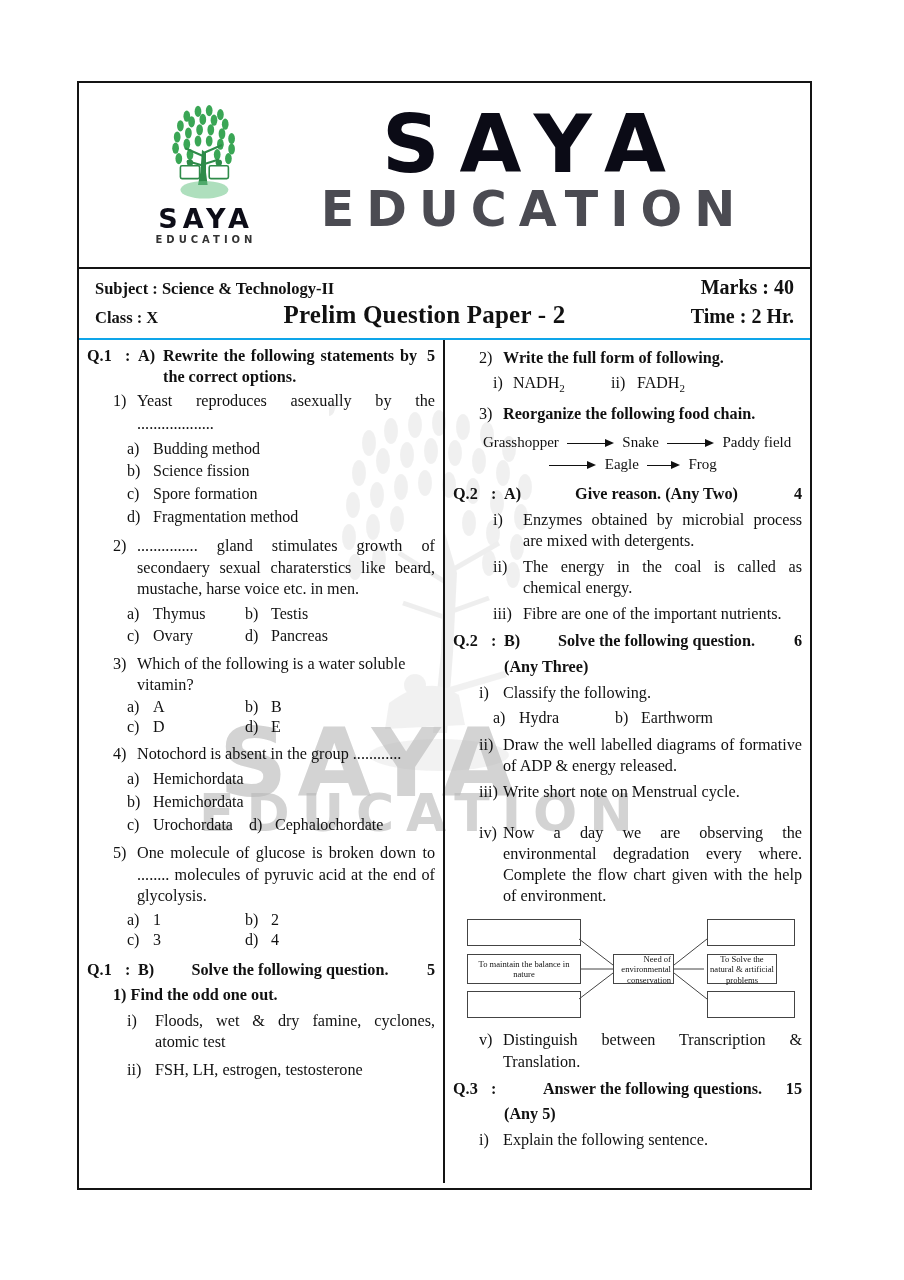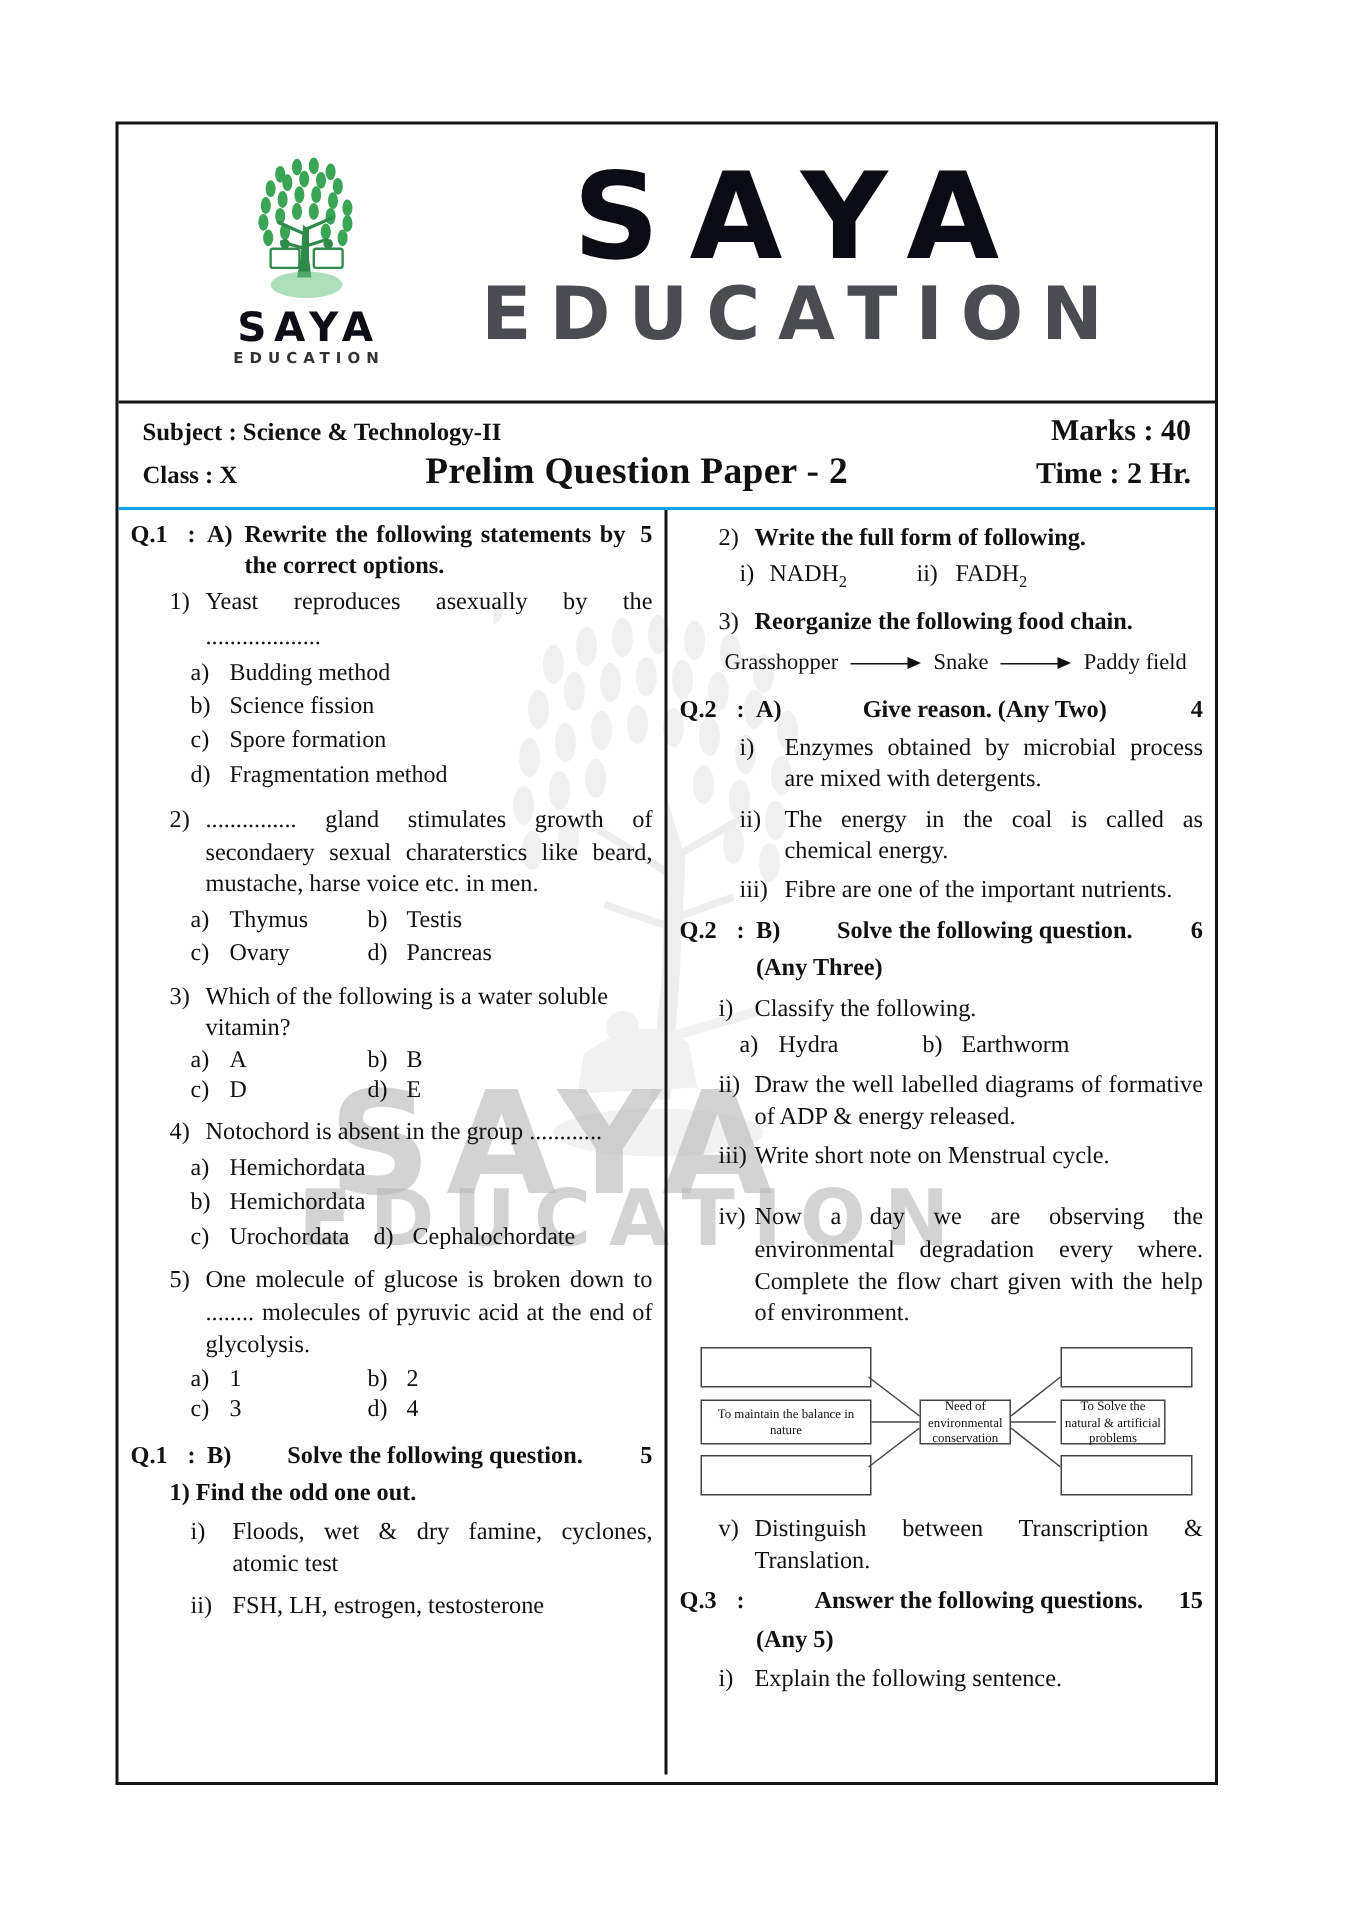--- a/index.html
+++ b/index.html
@@ -391,20 +391,26 @@
         <div class="itxt bold">Reorganize the following food chain.</div>
       </div>
       <div class="chain">
         <div>
           <span>Grasshopper</span>
           <span class="arr"></span>
           <span>Snake</span>
           <span class="arr"></span>
           <span>Paddy field</span>
         </div>
+        <div class="row2">
+          <span class="arr"></span>
+          <span>Eagle</span>
+          <span class="arr sm"></span>
+          <span>Frog</span>
+        </div>
       </div>
 
       <div class="q" style="margin-top:9px;">
         <div class="qcode">Q.2</div>
         <div class="qcolon">:</div>
         <div class="qpart">A)</div>
         <div class="qbody bold">Give reason. (Any Two)</div>
         <div class="qmark">4</div>
       </div>
       <div class="item ind2" style="margin-top:5px;">
@@ -466,21 +472,21 @@
           <line x1="120" y1="52" x2="152" y2="52" stroke="#444" stroke-width="1"></line>
           <line x1="213" y1="52" x2="243" y2="52" stroke="#444" stroke-width="1"></line>
           <line x1="152" y1="48" x2="118" y2="22" stroke="#444" stroke-width="1"></line>
           <line x1="152" y1="56" x2="118" y2="82" stroke="#444" stroke-width="1"></line>
           <line x1="213" y1="48" x2="246" y2="22" stroke="#444" stroke-width="1"></line>
           <line x1="213" y1="56" x2="246" y2="82" stroke="#444" stroke-width="1"></line>
         </svg>
         <div class="fbox" style="left:6px;top:2px;width:114px;height:27px;"></div>
         <div class="fbox" style="left:6px;top:37px;width:114px;height:30px;">To maintain the balance in nature</div>
         <div class="fbox" style="left:6px;top:74px;width:114px;height:27px;"></div>
-        <div class="fbox" style="left:152px;top:37px;width:61px;height:30px;">Need of environmental conservation</div>
+        <div class="fbox" style="left:152px;top:37px;width:61px;height:30px;text-align:right;">Need of environmental conservation</div>
         <div class="fbox" style="left:246px;top:2px;width:88px;height:27px;"></div>
         <div class="fbox" style="left:246px;top:37px;width:70px;height:30px;">To Solve the natural &amp; artificial problems</div>
         <div class="fbox" style="left:246px;top:74px;width:88px;height:27px;"></div>
       </div>
 
       <div class="item ind1" style="margin-top:10px;">
         <div class="inum">v)</div>
         <div class="itxt just">Distinguish between Transcription &amp; Translation.</div>
       </div>
 

